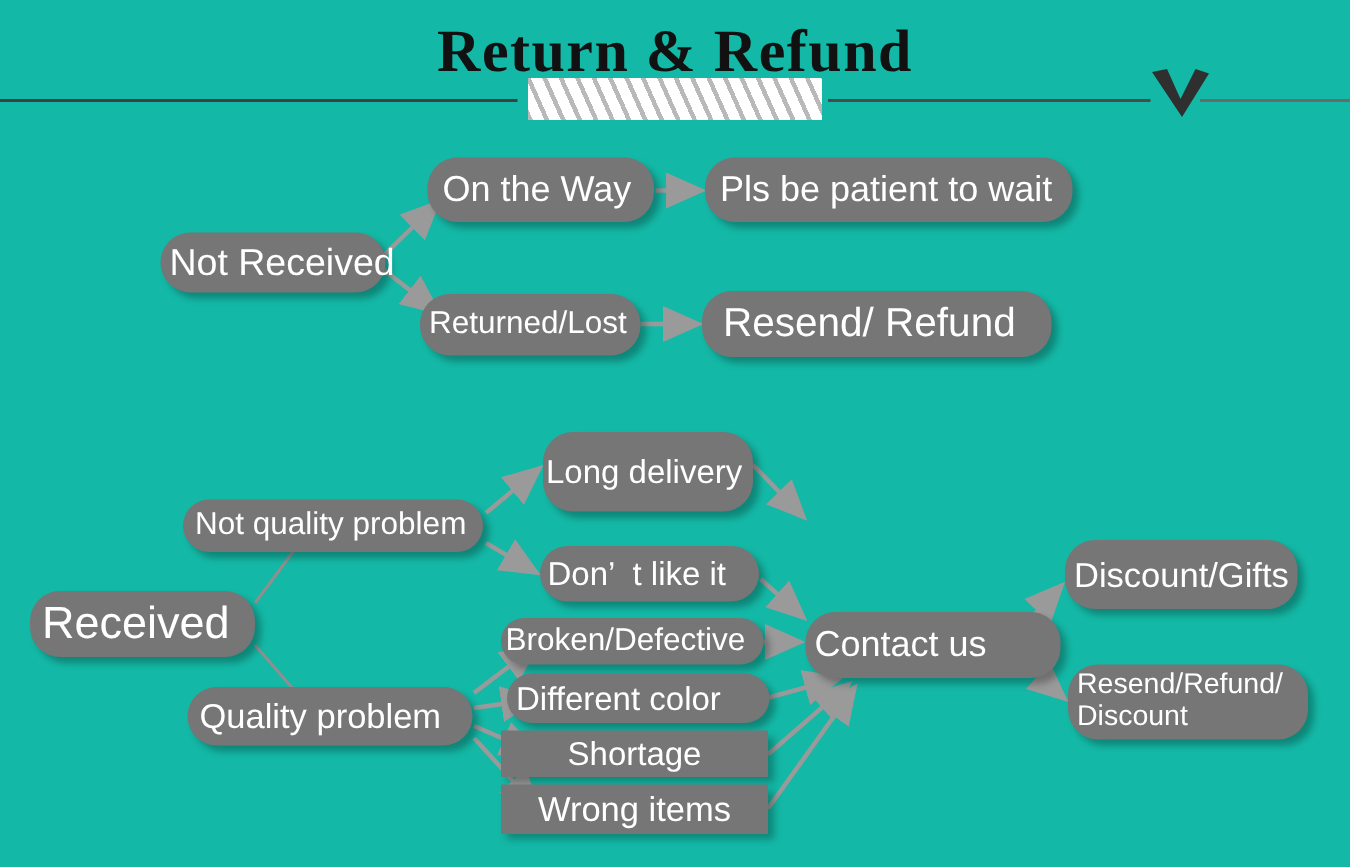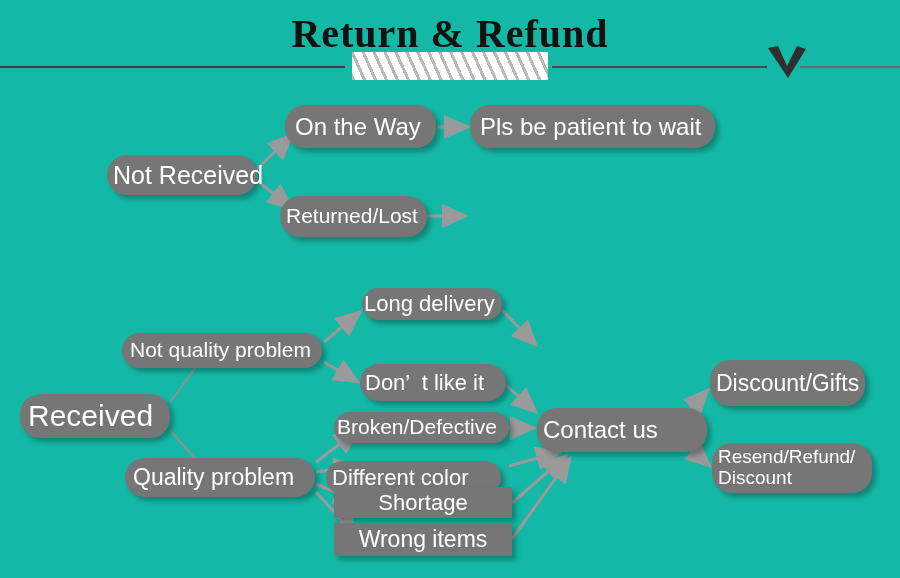--- a/index.html
+++ b/index.html
@@ -146,34 +146,35 @@
   </svg>
 
   <div class="node left" style="left:107px; top:155px; width:150px; height:40px; font-size:25px;">Not Received</div>
 
   <div class="node left" style="left:285px; top:105px; width:151px; height:43px; font-size:24px; padding-left:10px;">On the Way</div>
 
   <div class="node left" style="left:470px; top:105px; width:245px; height:43px; font-size:24px; padding-left:10px;">Pls be patient to wait</div>
 
   <div class="node left" style="left:280px; top:196px; width:147px; height:41px; font-size:21px;">Returned/Lost</div>
 
+  <div class="node left" style="left:468px; top:194px; width:233px; height:44px; font-size:27px; padding-left:14px;">Resend/ Refund</div>
 
   <div class="node left" style="left:20px; top:394px; width:150px; height:44px; font-size:30px; padding-left:8px;">Received</div>
 
   <div class="node left" style="left:122px; top:333px; width:200px; height:35px; font-size:21px; padding-left:8px;">Not quality problem</div>
 
-  <div class="node left" style="left:362px; top:288px; width:140px; height:32px; font-size:22px; padding-left:2px;">Long delivery</div>
+  <div class="node left" style="left:362px; top:288px; width:140px; height:53px; font-size:22px; padding-left:2px;">Long delivery</div>
 
   <div class="node left" style="left:360px; top:364px; width:146px; height:37px; font-size:22px; padding-left:5px;">Don’  t like it</div>
 
   <div class="node left" style="left:125px; top:458px; width:190px; height:39px; font-size:23px; padding-left:8px;">Quality problem</div>
 
   <div class="node left" style="left:334px; top:412px; width:175px; height:31px; font-size:21px; padding-left:3px;">Broken/Defective</div>
 
-  <div class="node left" style="left:326px; top:449px; width:175px; height:33px; font-size:22px; padding-left:6px;margin-top:12px;">Different color</div>
+  <div class="node left" style="left:338px; top:449px; width:175px; height:33px; font-size:22px; padding-left:6px;">Different color</div>
 
   <div class="node center" style="left:334px; top:487px; width:178px; height:31px; font-size:22px;text-align:right;">Shortage</div>
 
   <div class="node center" style="left:334px; top:523px; width:178px; height:33px; font-size:23px;text-align:center;">Wrong items</div>
 
   <div class="node left" style="left:537px; top:408px; width:170px; height:44px; font-size:24px; padding-left:6px;">Contact us</div>
 
   <div class="node left" style="left:712px; top:443px; width:160px; height:50px; font-size:19px; padding-left:6px;">Resend/Refund/
 Discount</div>
 

